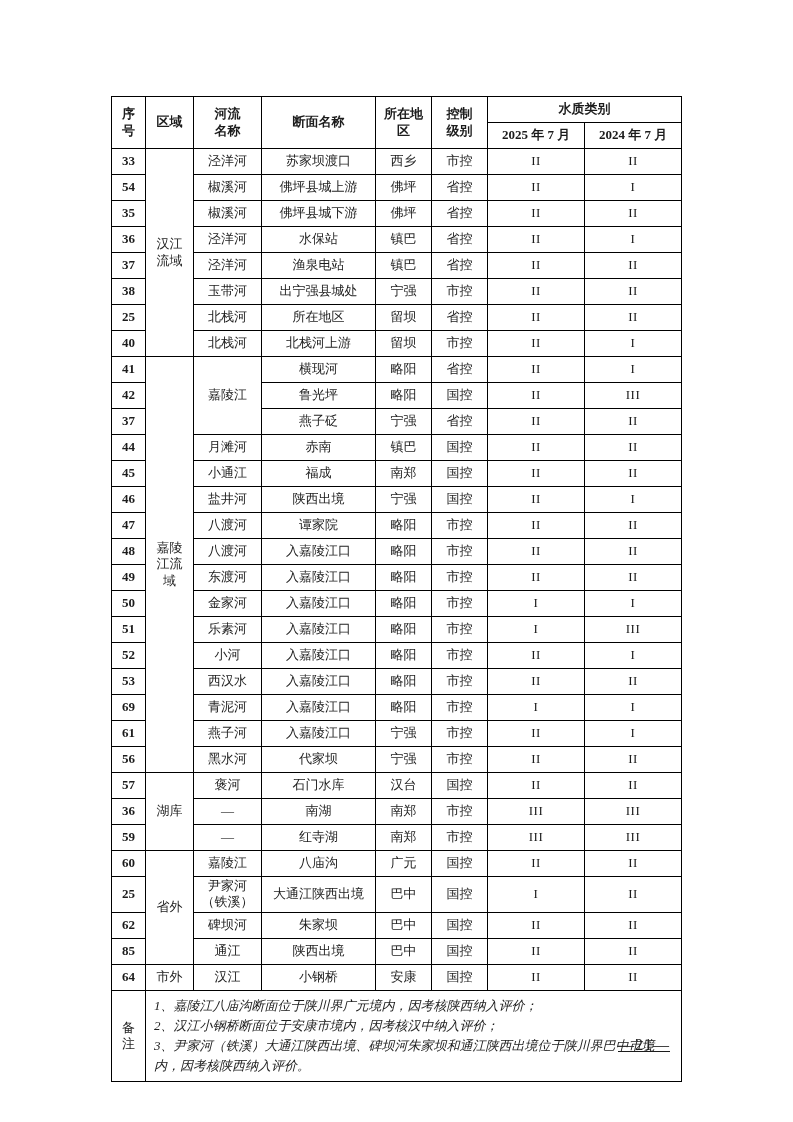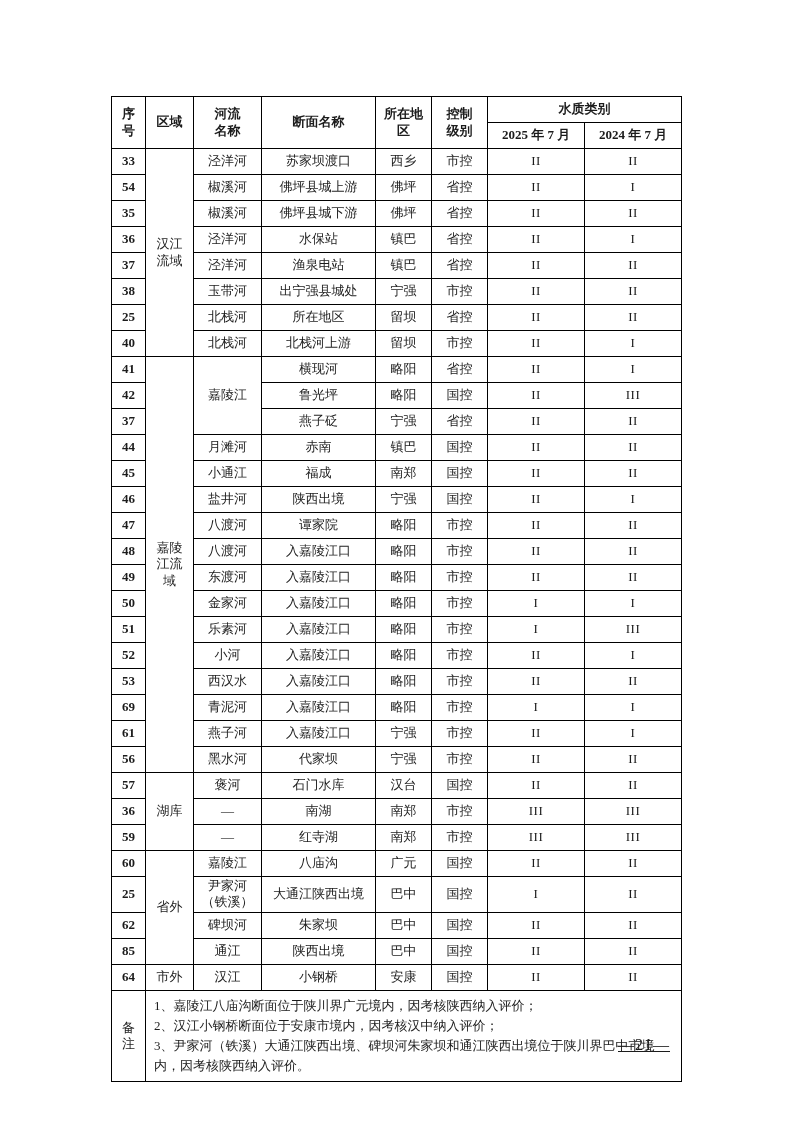--- a/index.html
+++ b/index.html
@@ -17,21 +17,21 @@
   }
   th{font-weight:bold;height:23px;}
   td{height:23px;}
   td.serial{font-weight:bold;font-family:"Liberation Serif",serif;}
   td.quality{font-family:"Liberation Serif",serif;letter-spacing:.5px;}
   td.remark-label{font-weight:normal;}
   td.remark-text{
     text-align:left;vertical-align:middle;padding:5px 8px;
     line-height:1.55;word-break:break-all;white-space:normal;
   }
-  td.remark-text div{margin:0;}
+  td.remark-text div{margin:0;font-style:italic;}
   .page-number{
     position:absolute;left:618px;top:1036px;font-size:16px;
     font-family:"Liberation Serif",serif;color:#1c1c1c;letter-spacing:1px;text-decoration:underline;
   }
 </style>
 </head>
 <body>
 
 <div class="page">
   <div class="table-wrap">

